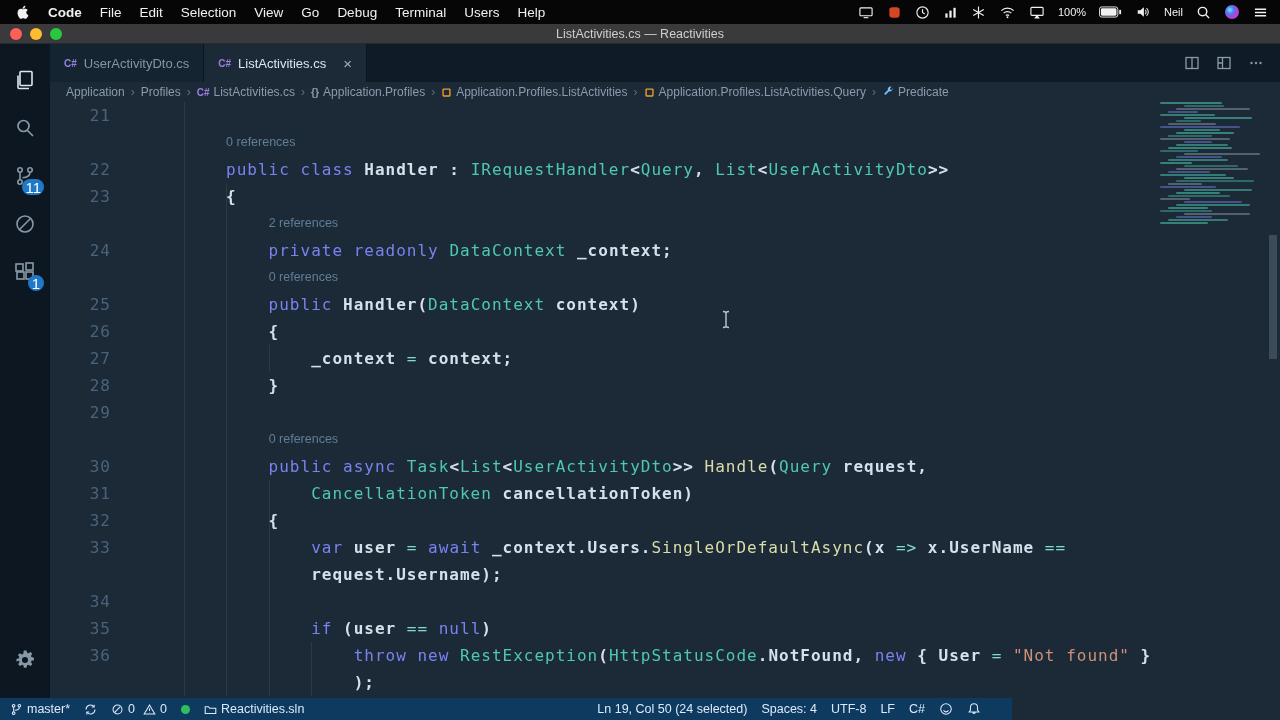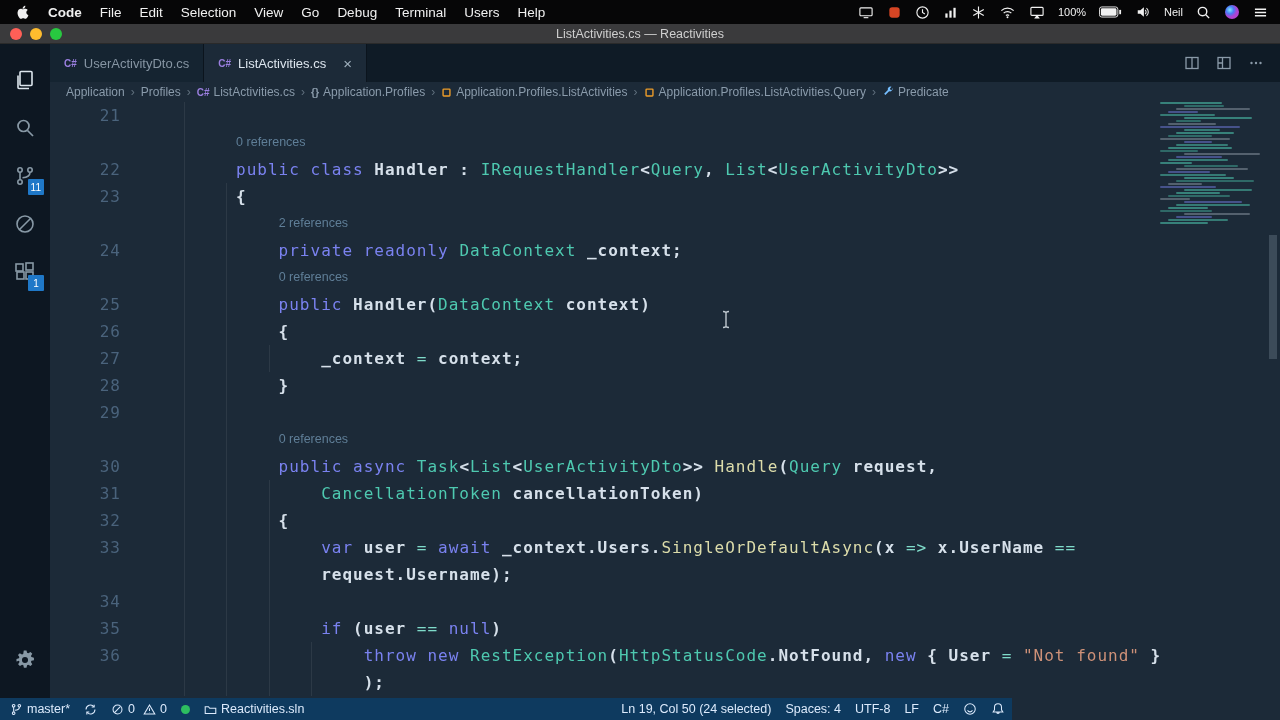--- a/index.html
+++ b/index.html
@@ -31,22 +31,22 @@
   .traffic span{width:12px;height:12px;border-radius:50%;display:block;}
   .t-red{background:var(--traffic-red);} .t-yellow{background:var(--traffic-yellow);} .t-green{background:var(--traffic-green);}
   .win-title{color:#cfcfcf;font-size:12.5px;}
 
   
   .main{position:absolute;top:44px;left:0;width:1280px;height:654px;display:flex;}
   .activitybar{width:50px;background:var(--activity-bg);display:flex;flex-direction:column;align-items:center;
     padding-top:12px;position:relative;color:#8899a6;}
   .ab-icon{position:relative;width:50px;height:48px;display:flex;align-items:center;justify-content:center;cursor:pointer;}
   .ab-icon.active{color:#dde6ee;}
-  .ab-badge{position:absolute;right:6px;bottom:5px;min-width:16px;height:16px;border-radius:1px;background:var(--badge-bg);
-    color:#fff;font-size:10px;display:flex;align-items:center;justify-content:center;padding:0 3px;}
+  .ab-badge{position:absolute;right:6px;bottom:5px;min-width:16px;height:16px;border-radius:8px;background:var(--badge-bg);
+    color:#fff;font-size:15px;display:flex;align-items:center;justify-content:center;padding:0 3px;}
   .ab-bottom{margin-top:auto;margin-bottom:14px;}
 
   .editor-col{flex:1;display:flex;flex-direction:column;background:var(--editor-bg);min-width:0;}
 
   
   .tabbar{height:38px;background:var(--tabstrip-bg);display:flex;align-items:stretch;}
   .tab{display:flex;align-items:center;padding:0 14px;font-size:13px;color:#8695a3;background:var(--tab-inactive-bg);
     border-right:1px solid #0b141d;cursor:pointer;gap:7px;}
   .tab.active{background:var(--editor-bg);color:#dce5ee;}
   .cs-icon{font-size:10px;font-weight:bold;color:#9b7fe0;letter-spacing:0;}
@@ -55,39 +55,39 @@
   .tab-actions span{display:flex;cursor:pointer;}
 
   
   .breadcrumbs{height:20px;display:flex;align-items:center;font-size:12px;color:#8a9bab;padding-left:16px;gap:5px;white-space:nowrap;}
   .bc-sep{color:#5f6f7d;font-size:12px;margin:0 1px;}
   .bc-item{display:flex;align-items:center;gap:4px;cursor:pointer;}
   .bc-ns{color:#8a9bab;font-size:10.5px;font-weight:bold;letter-spacing:0;}
   .breadcrumbs svg{display:block;}
 
   
-  .editor{position:relative;flex:1;overflow:hidden;padding-left:10px;}
+  .editor{position:relative;flex:1;overflow:hidden;}
   .crow{display:flex;height:27px;}
   .gut{width:91px;flex:none;text-align:right;padding-right:30px;
     font-family:"DejaVu Sans Mono",monospace;font-size:16px;line-height:27px;letter-spacing:1px;color:var(--gutter-fg);}
   .ctext{flex:1;white-space:pre;font-family:"DejaVu Sans Mono",monospace;font-size:16px;line-height:27px;letter-spacing:1px;color:var(--tx);}
   .lens{font-family:"Liberation Sans",sans-serif;font-size:12.5px;line-height:27px;color:var(--lens-fg);cursor:pointer;}
   .tok-tx{color:var(--tx);font-weight:bold;} .tok-kw{color:var(--kw);} .tok-ty{color:var(--ty);}
   .tok-me{color:var(--me);} .tok-op{color:var(--op);} .tok-st{color:var(--st);}
   .guide{position:absolute;width:1px;background:rgba(255,255,255,0.07);}
   .minimap{position:absolute;top:0;right:16px;width:104px;height:130px;cursor:pointer;}
   .mm-bar{position:absolute;height:2px;border-radius:1px;}
   .vscroll{position:absolute;right:3px;top:133px;width:8px;height:124px;background:rgba(136,151,166,0.30);cursor:pointer;}
   .ibeam{position:absolute;left:670px;top:208px;opacity:.9;}
 
   
   .statusbar{position:absolute;left:0;top:698px;width:1012px;height:22px;background:var(--statusbar-bg);
     display:flex;align-items:center;color:#dceafc;font-size:12.5px;}
   .sb-item{display:flex;align-items:center;gap:4px;padding:0 7px;height:22px;cursor:pointer;white-space:nowrap;}
-  .sb-right{margin-left:auto;display:flex;align-items:center;padding-right:0;}
+  .sb-right{margin-left:auto;display:flex;align-items:center;padding-right:24px;}
   .sb-dot{width:9px;height:9px;border-radius:50%;background:#2dbe60;display:block;}
   .statusbar svg{display:block;}
 </style>
 </head>
 <body>
 
 <div class="screen">
 
   <div class="menubar">
     <span class="apple">

